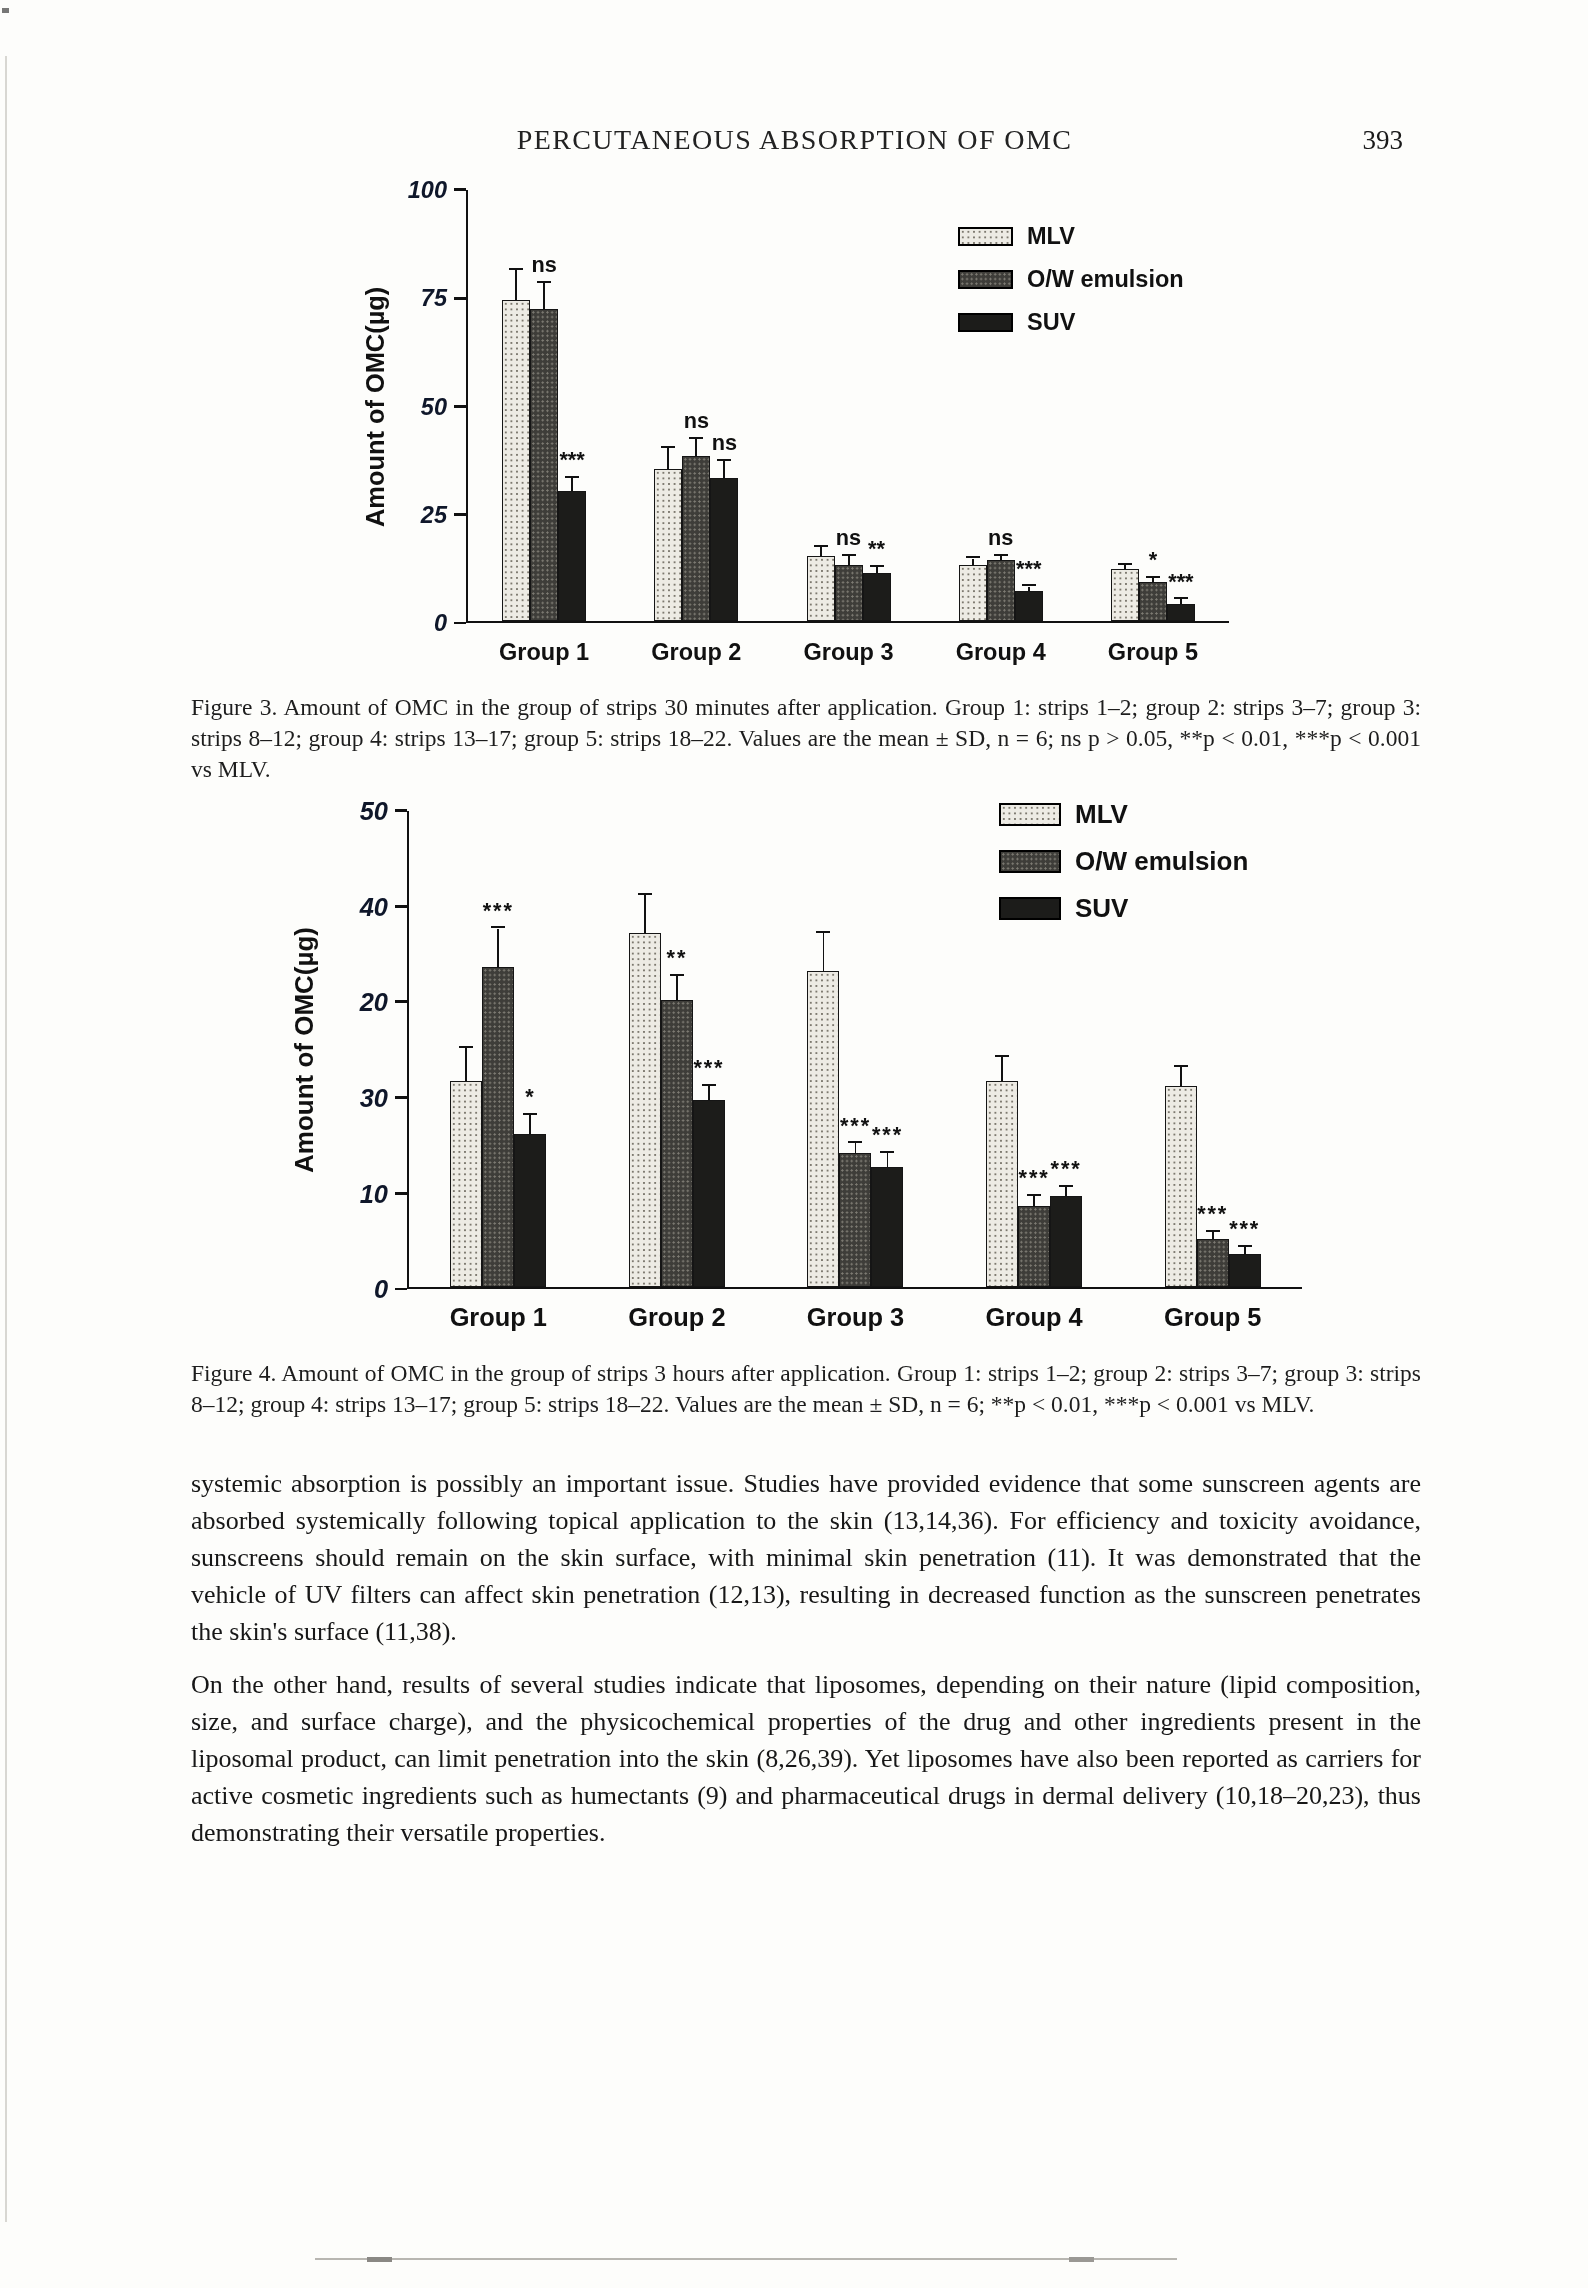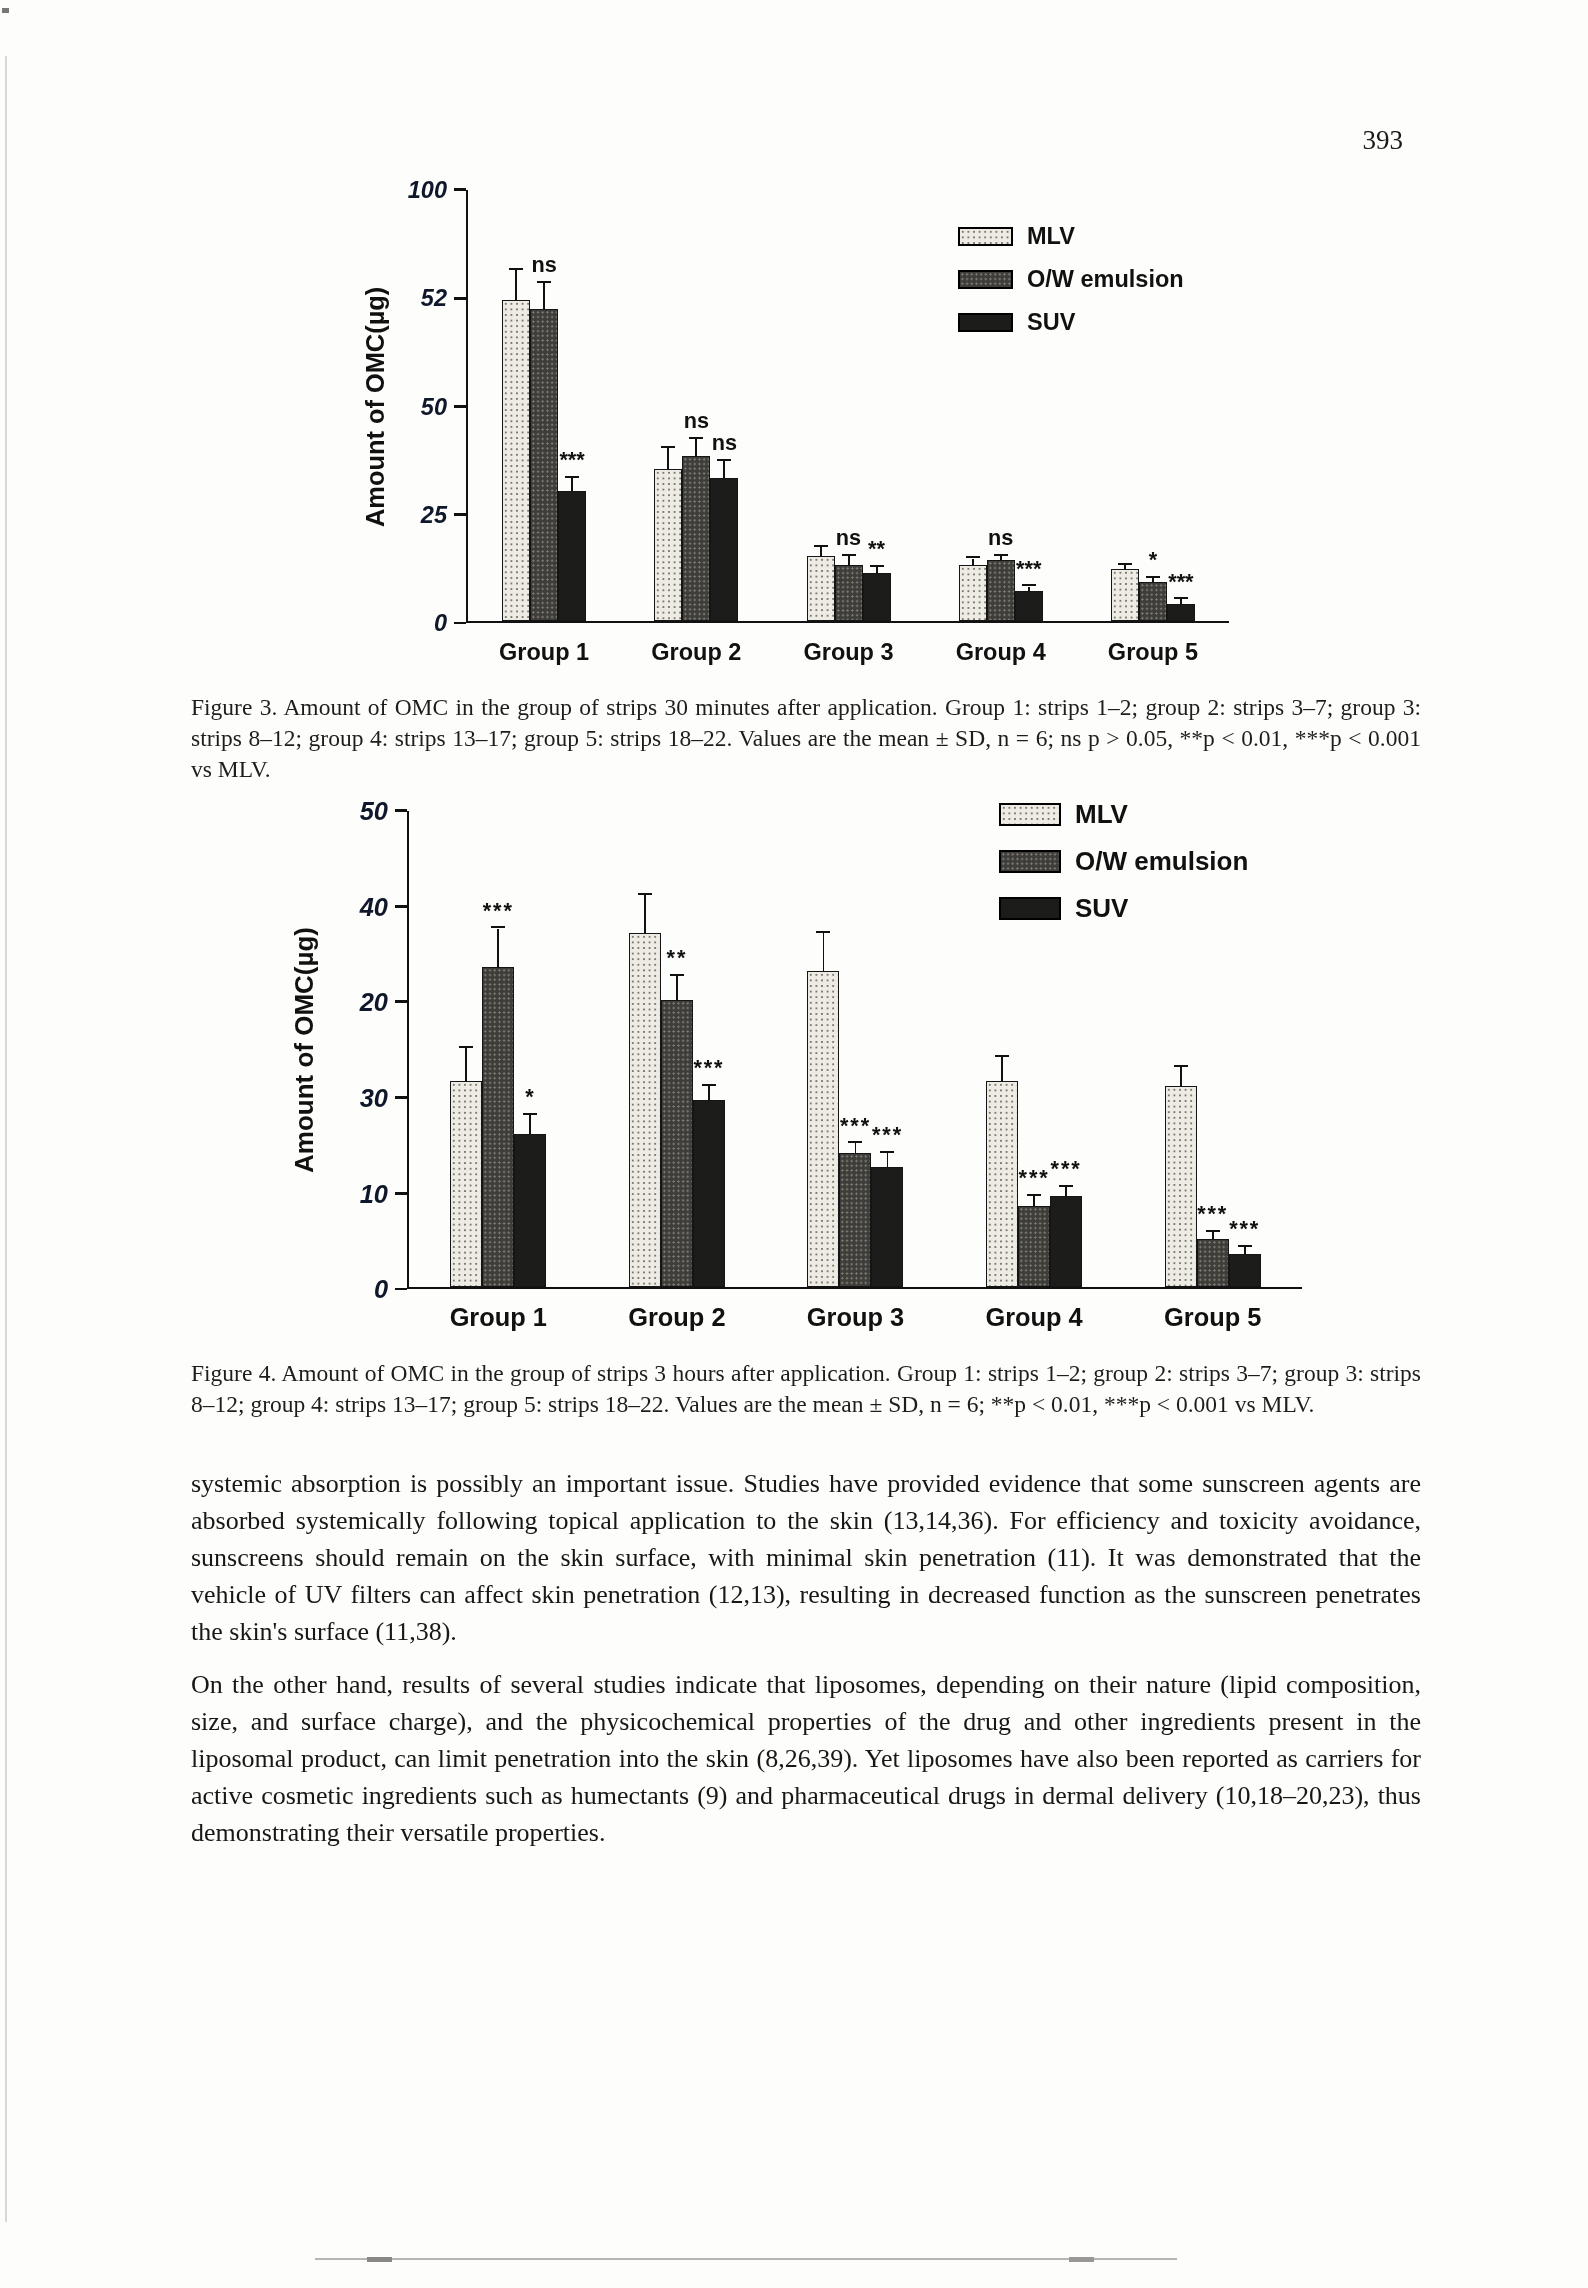--- a/index.html
+++ b/index.html
@@ -104,36 +104,37 @@
 <body>
 
 <div class="page">
   <div class="scan-left"></div>
   <div class="scan-corner"></div>
   <div class="scan-bottom"></div>
   <div class="scan-tick1"></div>
   <div class="scan-tick2"></div>
 
   <header class="page-header">
+    <div class="running-title">PERCUTANEOUS ABSORPTION OF OMC</div>
     <div class="page-number">393</div>
   </header>
 
   <section class="figure-block fig3">
     <div id="chart-mount-0">
         <div class="chart-wrap fig3" style="margin-left: 353px; width: 876px;">
           <div class="chart-inner">
             <div class="ylabel" style="height: 433px;">Amount of OMC(µg)</div>
             <div class="yaxis" style="width: 68px; height: 433px;">
               <div class="ytick-label" style="bottom: -13px;">0</div>
               <div class="ytick-mark" style="bottom: -1.4px;"></div>
               <div class="ytick-label" style="bottom: 95px;">25</div>
               <div class="ytick-mark" style="bottom: 107px;"></div>
               <div class="ytick-label" style="bottom: 203px;">50</div>
               <div class="ytick-mark" style="bottom: 215px;"></div>
-              <div class="ytick-label" style="bottom: 312px;">52</div>
+              <div class="ytick-label" style="bottom: 312px;">75</div>
               <div class="ytick-mark" style="bottom: 323px;"></div>
               <div class="ytick-label" style="bottom: 420px;">100</div>
               <div class="ytick-mark" style="bottom: 432px;"></div>
             </div>
             <div class="plot" style="height: 433px; width: 763px;">
               <div class="group-cell">
                 <div class="bars">
                   <div class="bar-slot" style="width: 28px;">
                     <div class="errbar" style="bottom: 321px; height: 30px;"></div>
                     <div class="errcap" style="bottom: 351px;"></div>

